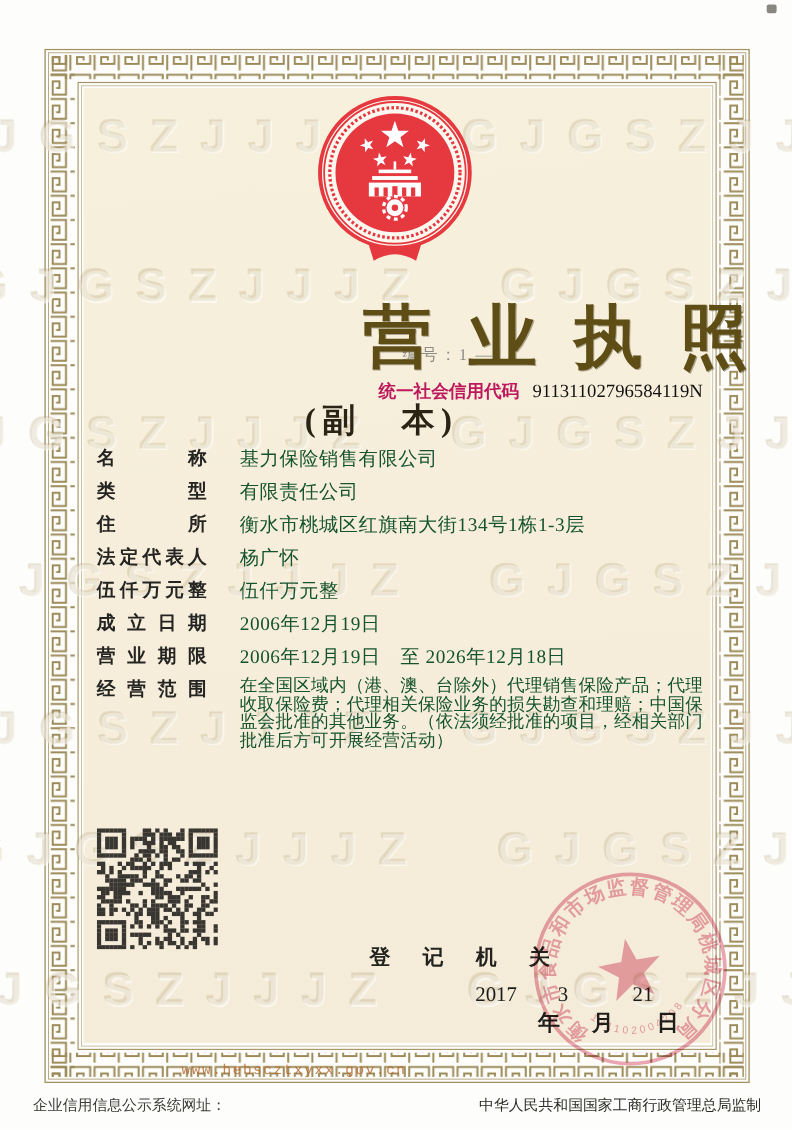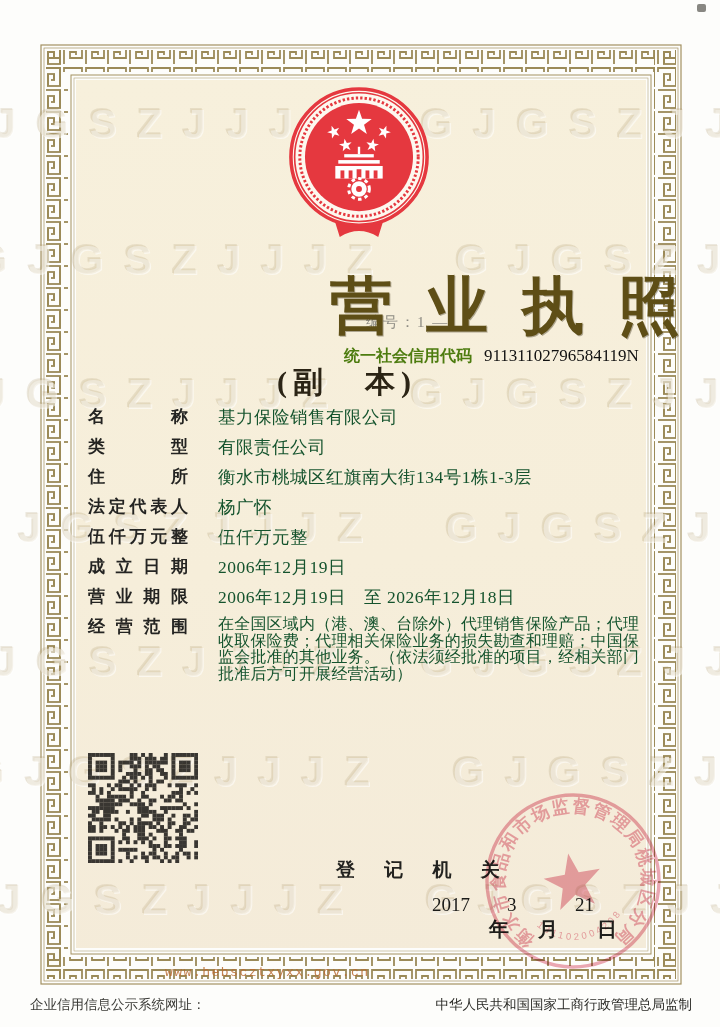--- a/index.html
+++ b/index.html
@@ -19,21 +19,21 @@
   #emblem{position:absolute;left:285px;top:86px;width:148px;height:160px;z-index:2;}
   
   #title{position:absolute;left:0;top:264px;width:714px;text-align:right;z-index:3;
          font-family:"Liberation Sans",sans-serif;font-weight:700;font-size:62px;
          letter-spacing:34px;text-indent:34px;color:#5e4e16;
          text-shadow:1px 1px 0 rgba(40,32,6,0.35);}
   #serial-note{position:absolute;left:366px;top:313px;z-index:2;font-size:15px;
          color:#8d8b83;letter-spacing:2px;font-family:"Liberation Serif",serif;}
   #credit-line{position:absolute;left:344px;top:346px;z-index:4;font-size:16px;
          white-space:nowrap;}
-  #credit-line .lbl{font-family:"Liberation Sans",sans-serif;font-weight:bold;color:#4d7c0f;}
+  #credit-line .lbl{font-family:"Liberation Sans",sans-serif;font-weight:bold;color:#be185d;}
   #credit-line .code{font-family:"Liberation Serif",serif;font-size:17px;color:#111;margin-left:12px;}
   #copy-label{position:absolute;left:0;top:362px;width:694px;text-align:center;z-index:4;
          font-size:30px;font-weight:bold;color:#2b2415;letter-spacing:6px;}
   
   #fields{position:absolute;left:88px;top:406px;width:556px;z-index:4;}
   .row{display:flex;align-items:flex-start;margin-bottom:8px;}
   .flabel{display:inline-block;flex:0 0 100px;width:100px;margin-right:30px;
           font-family:"Liberation Sans",sans-serif;font-weight:bold;font-size:17px;
           color:#242422;text-align:justify;text-align-last:justify;line-height:22px;}
   .fvalue{font-size:17.5px;color:#14532d;line-height:22px;letter-spacing:0.5px;}

